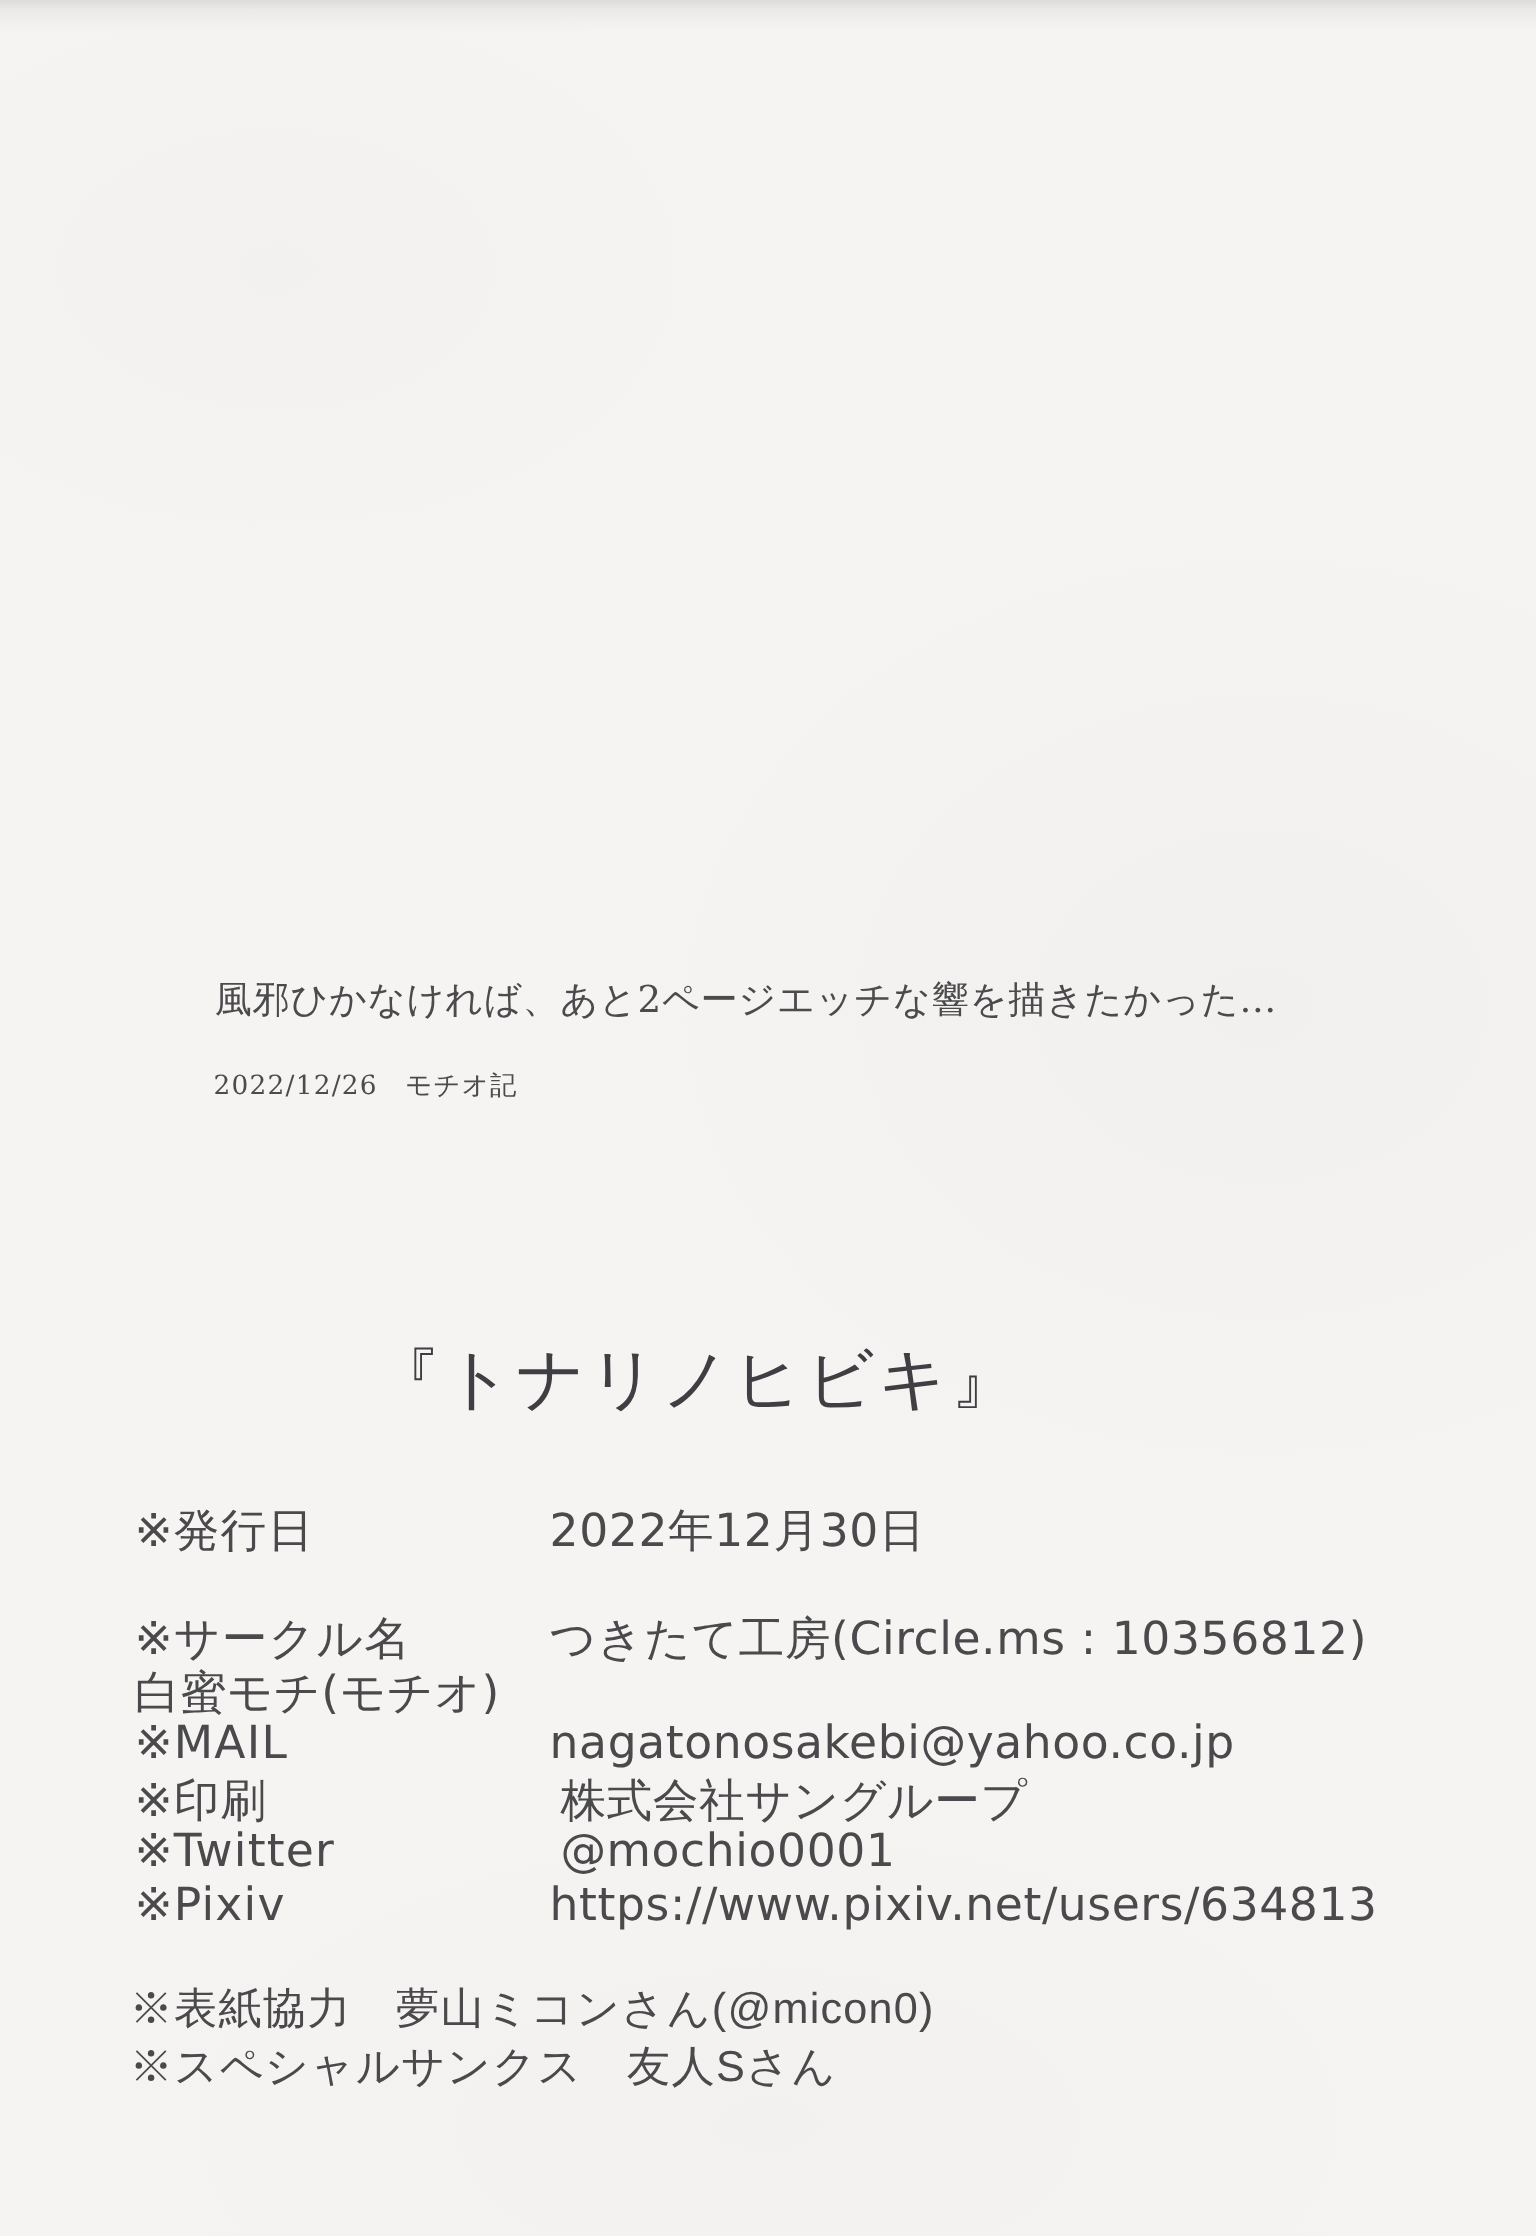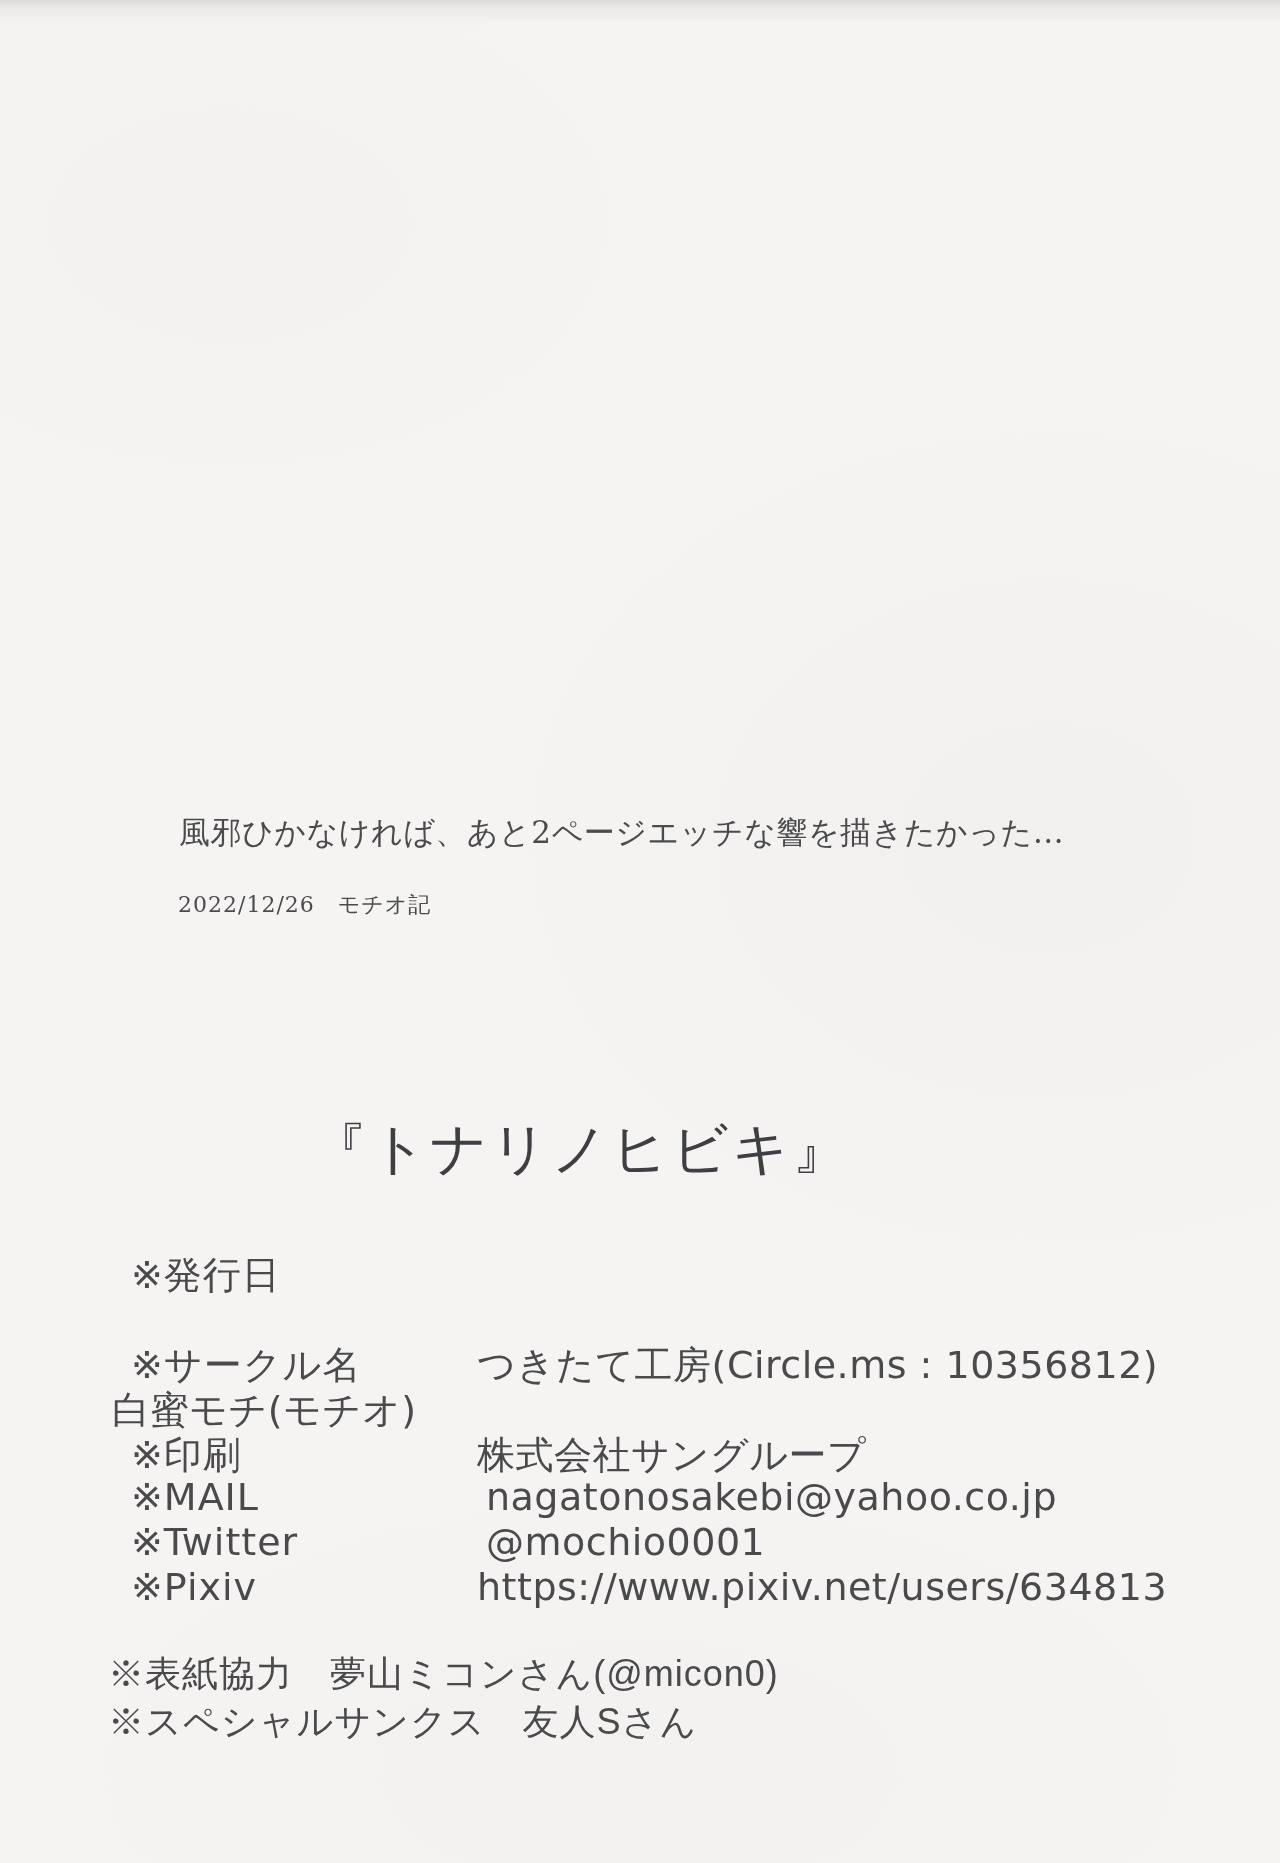--- a/index.html
+++ b/index.html
@@ -81,21 +81,20 @@
     display: flex;
     height: 45px;
     align-items: flex-start;
     white-space: nowrap;
   }
   .info-row:nth-child(2) { margin-top: 45px; }
   .info-label {
     width: 346px;
     flex: 0 0 346px;
     letter-spacing: 1px;
-    margin-left: 19px;
   }
   .info-value { letter-spacing: 0.5px; }
   .info-row:nth-child(5) .info-value,
   .info-row:nth-child(6) .info-value { padding-left: 9px; }
 
   
   .colophon-credits {
     position: absolute;
     left: 108px;
     top: 1650px;
@@ -117,39 +116,40 @@
 
   <div class="afterword-comment">風邪ひかなければ、あと2ページエッチな響を描きたかった…</div>
 
   <div class="afterword-date">2022/12/26　モチオ記</div>
 
   <div class="book-title">『トナリノヒビキ』</div>
 
   <div class="colophon-info">
     <div class="info-row">
       <span class="info-label">※発行日</span>
+      <span class="info-value">2022年12月30日</span>
     </div>
 
     <div class="info-row">
       <span class="info-label">※サークル名</span>
       <span class="info-value">つきたて工房(Circle.ms : 10356812)</span>
     </div>
 
     <div class="info-row">
       <span class="info-value">白蜜モチ(モチオ)</span>
     </div>
 
     <div class="info-row">
-      <span class="info-label">※印刷</span>
-      <span class="info-value">株式会社サングループ</span>
+      <span class="info-label">※MAIL</span>
+      <span class="info-value">nagatonosakebi@yahoo.co.jp</span>
     </div>
 
     <div class="info-row">
-      <span class="info-label">※MAIL</span>
-      <span class="info-value">nagatonosakebi@yahoo.co.jp</span>
+      <span class="info-label">※印刷</span>
+      <span class="info-value">株式会社サングループ</span>
     </div>
 
     <div class="info-row">
       <span class="info-label">※Twitter</span>
       <span class="info-value">@mochio0001</span>
     </div>
 
     <div class="info-row">
       <span class="info-label">※Pixiv</span>
       <span class="info-value">https://www.pixiv.net/users/634813</span>

